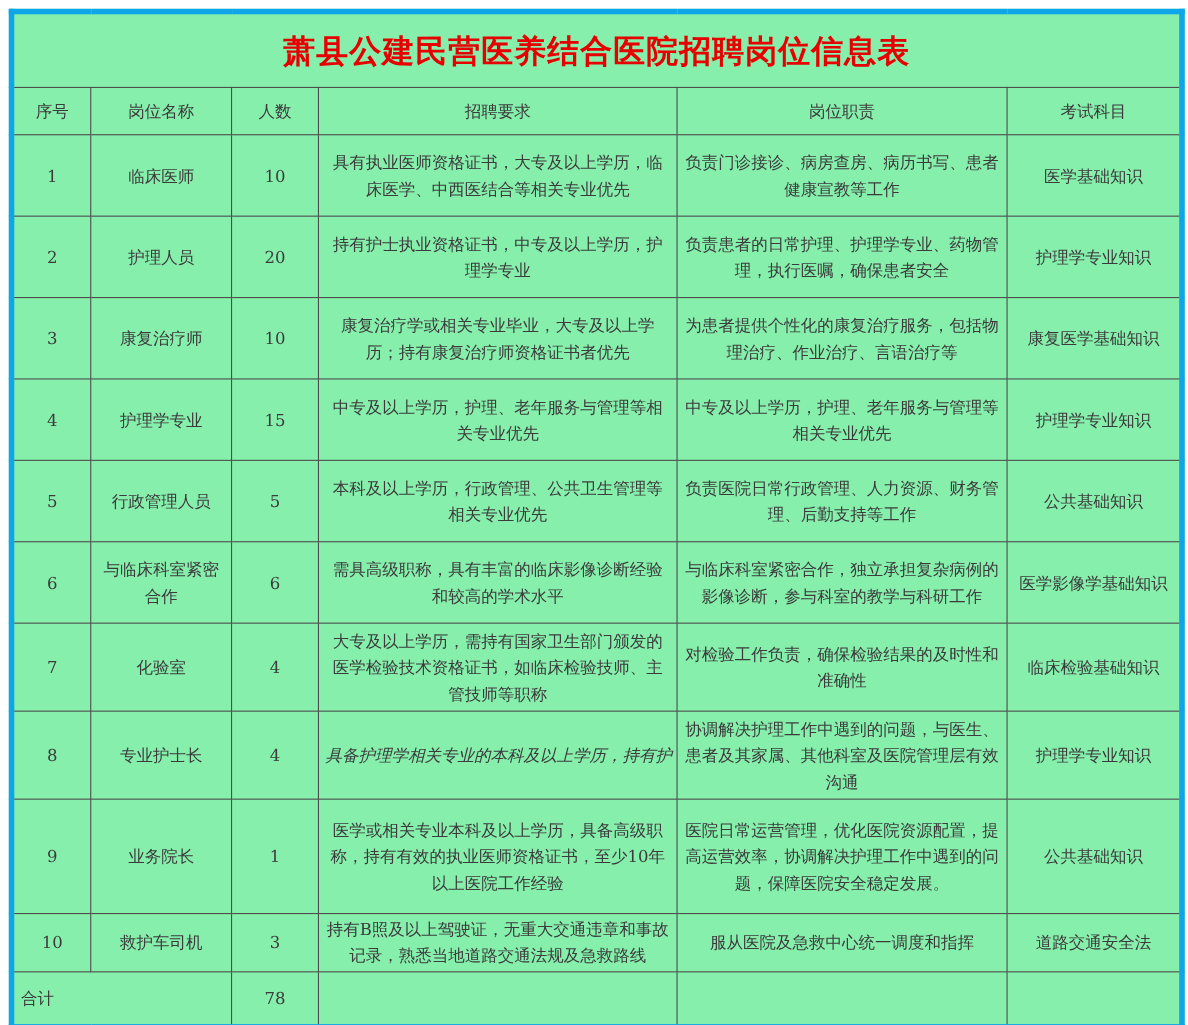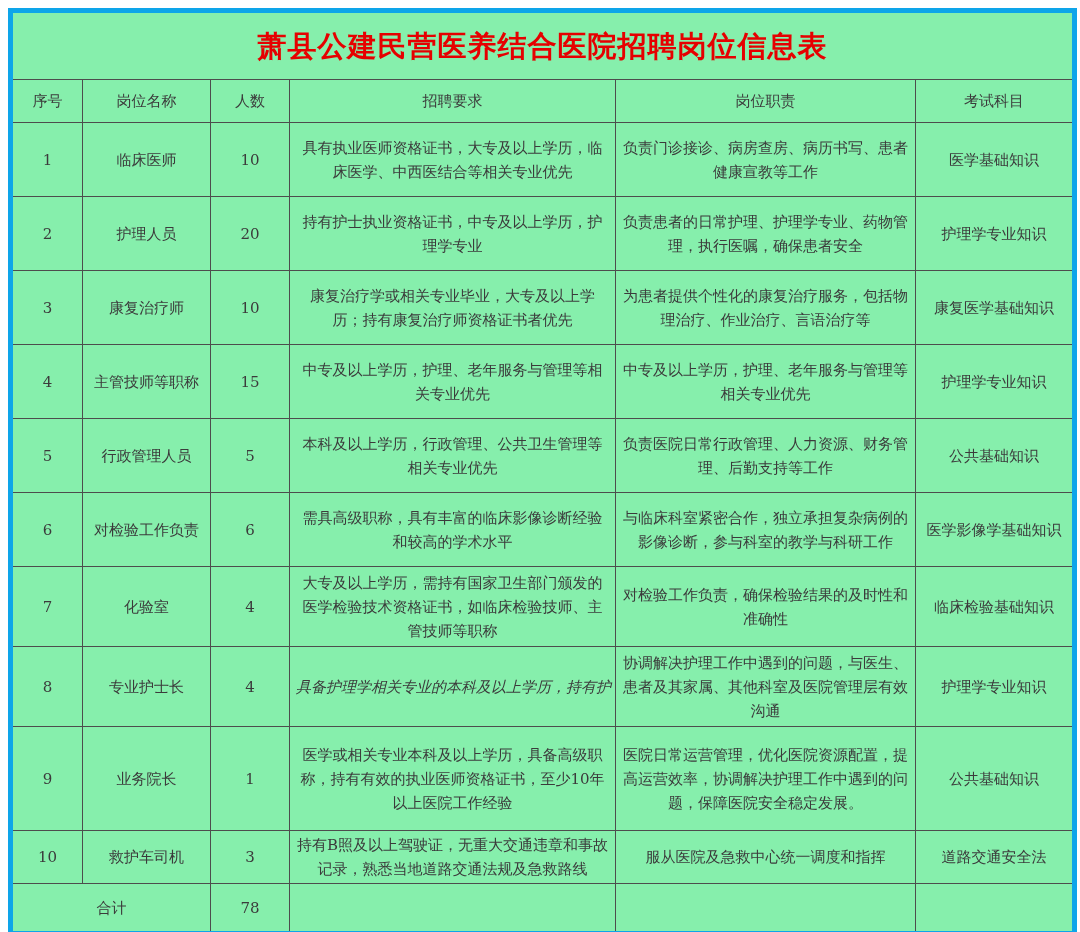--- a/index.html
+++ b/index.html
@@ -53,21 +53,20 @@
   tr.h80  { height: 80px; }
   tr.h104 { height: 104px; }
   tr.h52  { height: 52px; }
   tr.h50  { height: 50px; }
   td.clip-one-line {
     white-space: nowrap;
     overflow: hidden;
     font-style: italic;
   }
   td.total-label {
-    text-align: center;
     font-size: 15px;
   }
 </style>
 </head>
 <body>
 
 <div class="page">
   <table class="info-table">
     <colgroup>
       <col style="width:72px">
@@ -114,39 +113,39 @@
         <td class="c-center">3</td>
         <td class="c-center">康复治疗师</td>
         <td class="c-center">10</td>
         <td class="c-left">康复治疗学或相关专业毕业，大专及以上学历；持有康复治疗师资格证书者优先</td>
         <td class="c-left">为患者提供个性化的康复治疗服务，包括物理治疗、作业治疗、言语治疗等</td>
         <td class="c-center">康复医学基础知识</td>
       </tr>
 
       <tr class="h74">
         <td class="c-center">4</td>
-        <td class="c-center">主管技师等职称</td>
+        <td class="c-center">护理学专业</td>
         <td class="c-center">15</td>
         <td class="c-left">中专及以上学历，护理、老年服务与管理等相关专业优先</td>
         <td class="c-left">中专及以上学历，护理、老年服务与管理等相关专业优先</td>
         <td class="c-center">护理学专业知识</td>
       </tr>
 
       <tr class="h74">
         <td class="c-center">5</td>
         <td class="c-center">行政管理人员</td>
         <td class="c-center">5</td>
         <td class="c-left">本科及以上学历，行政管理、公共卫生管理等相关专业优先</td>
         <td class="c-left">负责医院日常行政管理、人力资源、财务管理、后勤支持等工作</td>
         <td class="c-center">公共基础知识</td>
       </tr>
 
       <tr class="h74">
         <td class="c-center">6</td>
-        <td class="c-center">对检验工作负责</td>
+        <td class="c-center">与临床科室紧密合作</td>
         <td class="c-center">6</td>
         <td class="c-left">需具高级职称，具有丰富的临床影像诊断经验和较高的学术水平</td>
         <td class="c-left">与临床科室紧密合作，独立承担复杂病例的影像诊断，参与科室的教学与科研工作</td>
         <td class="c-center">医学影像学基础知识</td>
       </tr>
 
       <tr class="h80">
         <td class="c-center">7</td>
         <td class="c-center">化验室</td>
         <td class="c-center">4</td>

